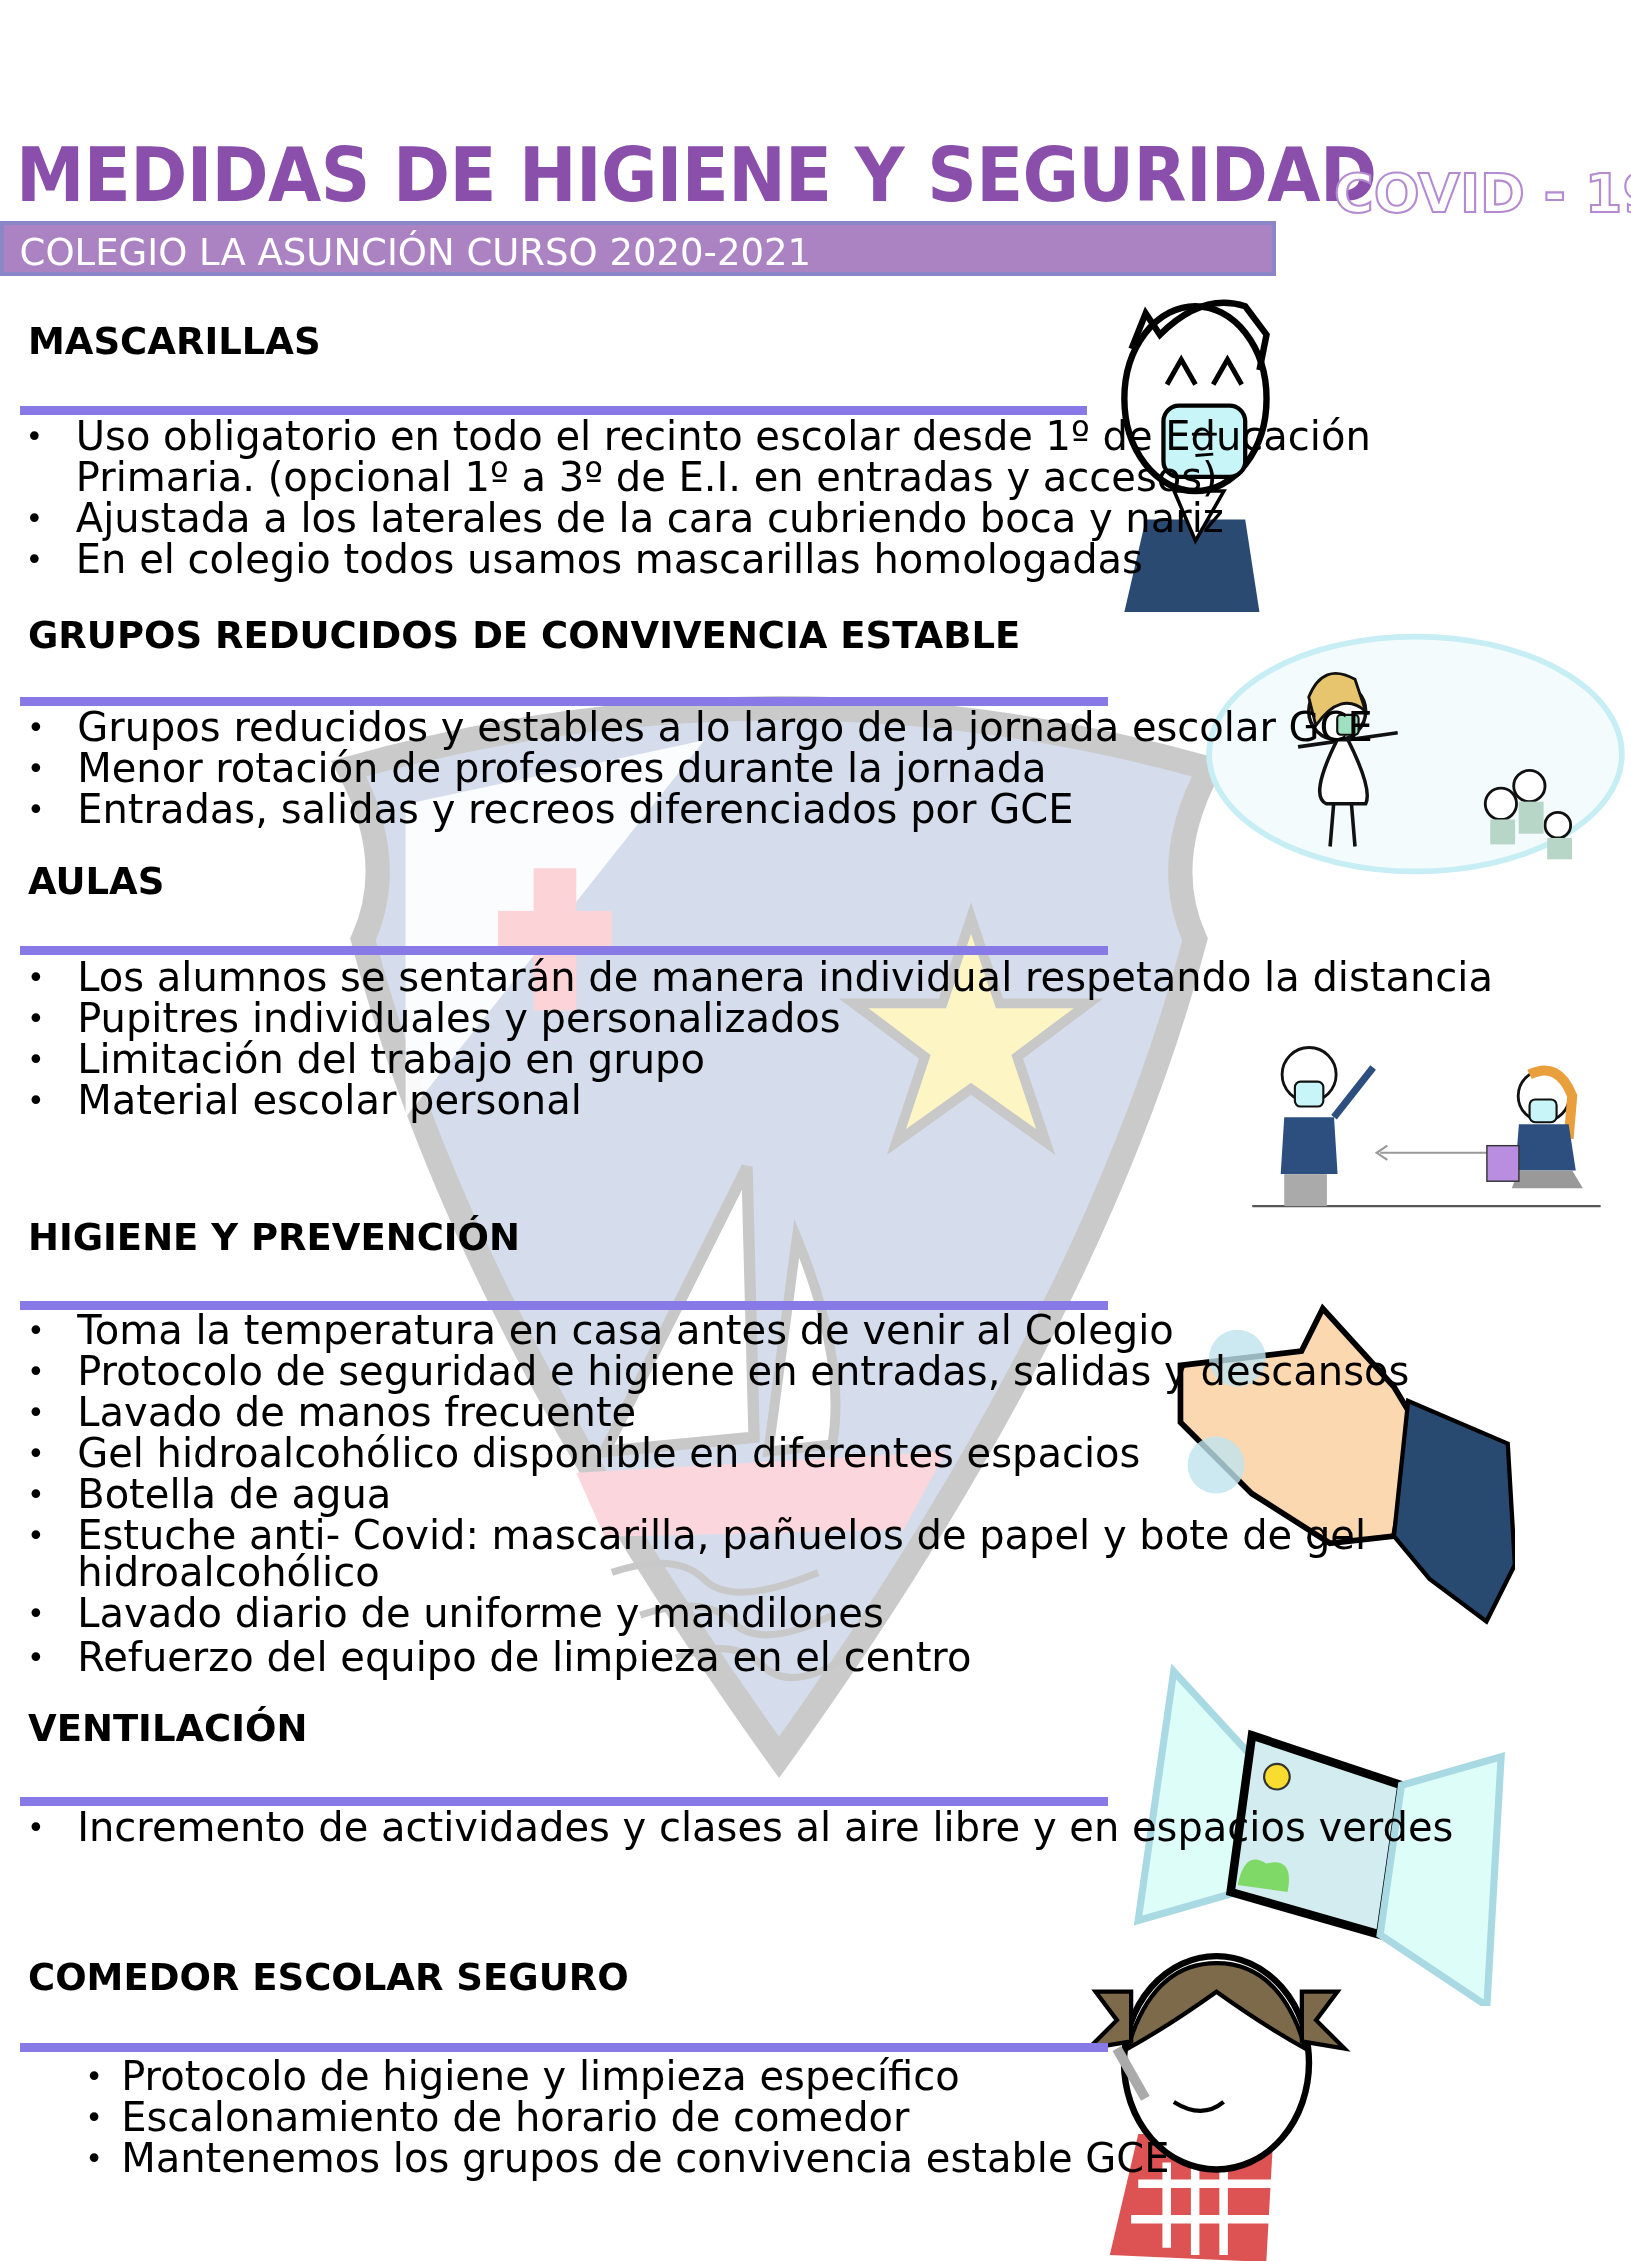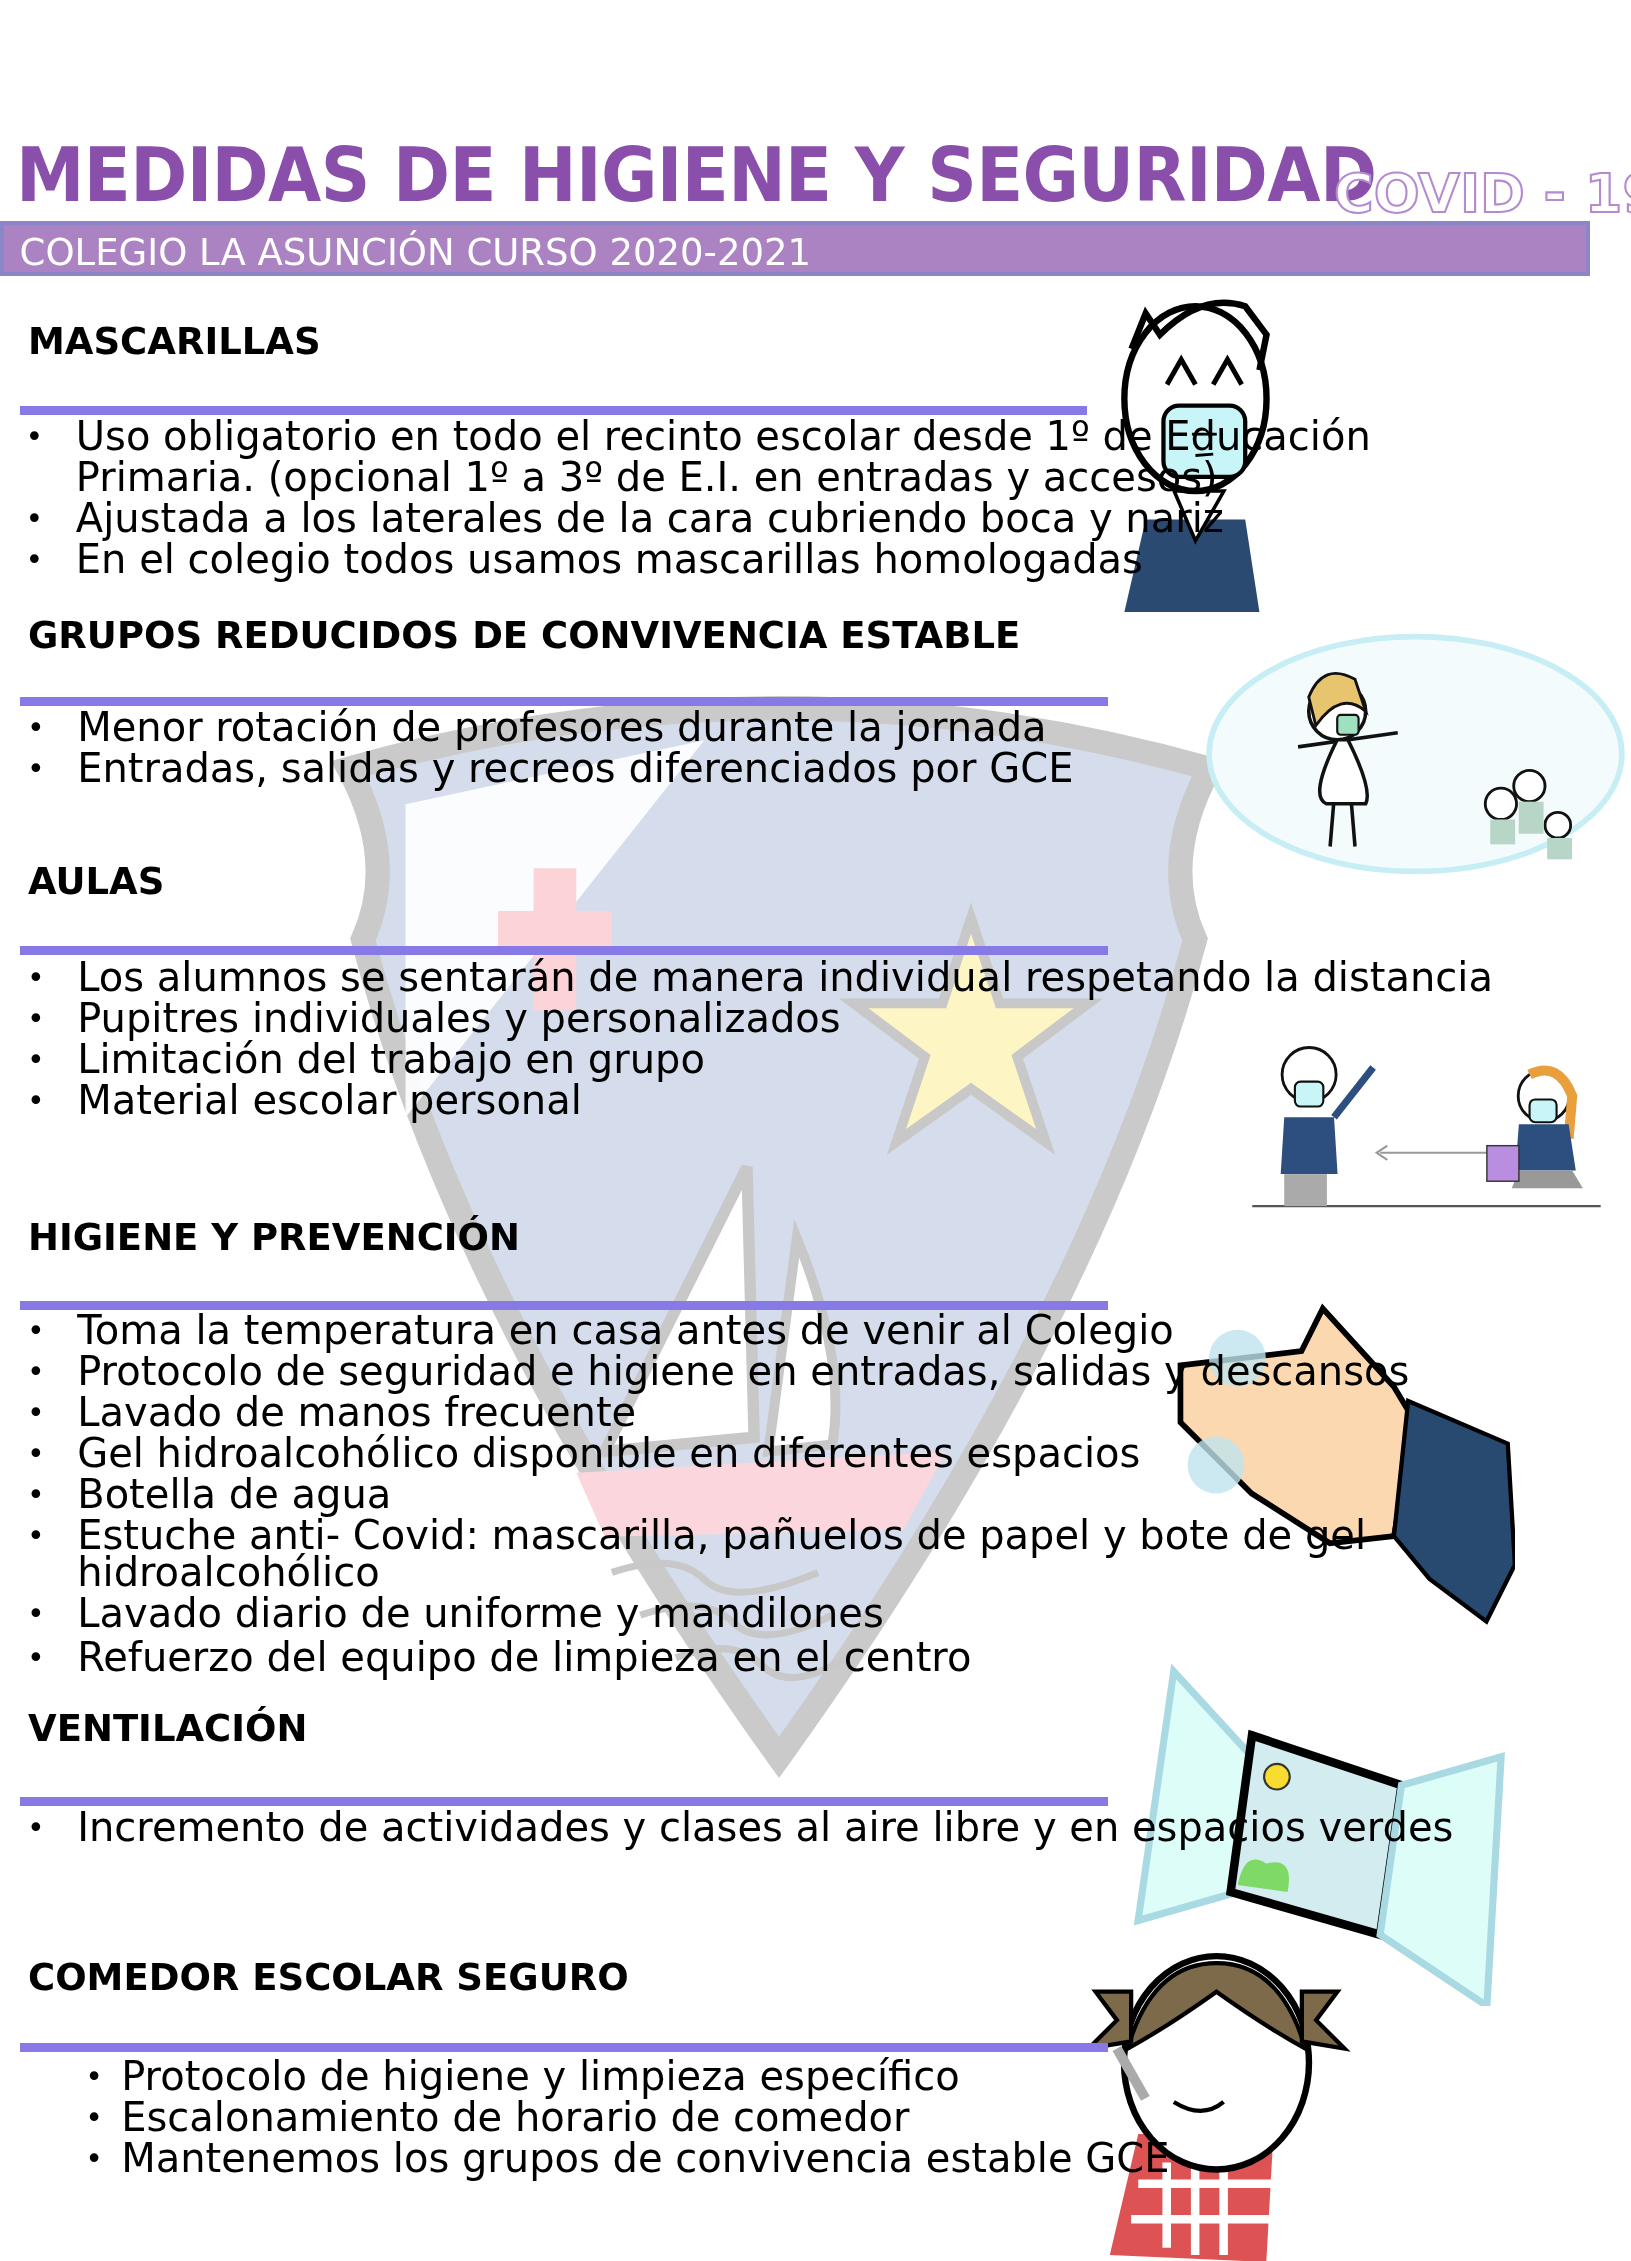--- a/index.html
+++ b/index.html
@@ -1,20 +1,20 @@
 <!DOCTYPE html>
 <html style="font-size:11.4px"><head>
 <meta charset="utf-8">
 <style>
   html, body { margin: 0; padding: 0; background: #ffffff; }
   body { width: 1631px; height: 2261px; position: relative; overflow: hidden; font-family: "DejaVu Sans", sans-serif; color: #000; }
   .watermark { position: absolute; left: 306px; top: 676px; width: 946px; height: 1110px; z-index: 0; }
   .title { position: absolute; left: 15.6px; top: 132px; font-size: 74px; font-weight: bold; color: #8a4fab; letter-spacing: -0.7px; transform: scaleX(0.93); transform-origin: left top; white-space: nowrap; z-index: 2; }
   .covid { position: absolute; left: 1334px; top: 162px; font-size: 54px; font-weight: bold; color: #ffffff; -webkit-text-stroke: 2.1px #b48bd0; white-space: nowrap; z-index: 2; }
-  .subtitle-band { position: absolute; left: 0; top: 221px; width: 1590px; height: 55px; background: #ab83c3; border: 4.3px solid #8a86c8; box-sizing: border-box; z-index: 2; }
+  .subtitle-band { position: absolute; left: 0; top: 221px; width: 1276px; height: 55px; background: #ab83c3; border: 4.3px solid #8a86c8; box-sizing: border-box; z-index: 2; }
   .subtitle-band span { position: absolute; left: 15.6px; top: 5.7px; font-size: 37px; color: #ffffff; white-space: nowrap; font-family: "DejaVu Sans", sans-serif; }
   .section { position: absolute; left: 0; z-index: 2; }
   .section h2 { position: absolute; left: 28px; margin: 0; font-size: 37px; font-weight: bold; white-space: nowrap; }
   .section .rule { position: absolute; left: 20px; height: 8.5px; background: #8779e6; }
   .section ul { position: absolute; margin: 0; padding: 0; list-style: none; }
   .section li { position: relative; font-size: 40px; line-height: 41px; white-space: nowrap; padding-left: 63px; }
   .section li::before { content: "\2022"; position: absolute; left: 12.8px; top: 0; font-size: 30px; }
   .section.indent li { padding-left: 107px; }
   .section.indent li::before { left: 71px; }
   .art { position: absolute; z-index: 1; }
@@ -50,20 +50,21 @@
     <li class="cont" style="list-style:none;">Primaria. (opcional 1º a 3º de E.I. en entradas y accesos)</li>
     <li>Ajustada a los laterales de la cara cubriendo boca y nariz</li>
     <li>En el colegio todos usamos mascarillas homologadas</li>
   </ul>
 </div>
 
 <div class="section" style="top:605px;">
   <h2 style="top:8.5px;">GRUPOS REDUCIDOS DE CONVIVENCIA ESTABLE</h2>
   <div class="rule" style="top:92px;width:1088px;"></div>
   <ul style="left:14.2px;top:102px;">
+    <li>Grupos reducidos y estables a lo largo de la jornada escolar GCE</li>
     <li>Menor rotación de profesores durante la jornada</li>
     <li>Entradas, salidas y recreos diferenciados por GCE</li>
   </ul>
 </div>
 
 <div class="section" style="top:846px;">
   <h2 style="top:14.2px;">AULAS</h2>
   <div class="rule" style="top:100px;width:1088px;"></div>
   <ul style="left:14.2px;top:111px;">
     <li>Los alumnos se sentarán de manera individual respetando la distancia</li>

